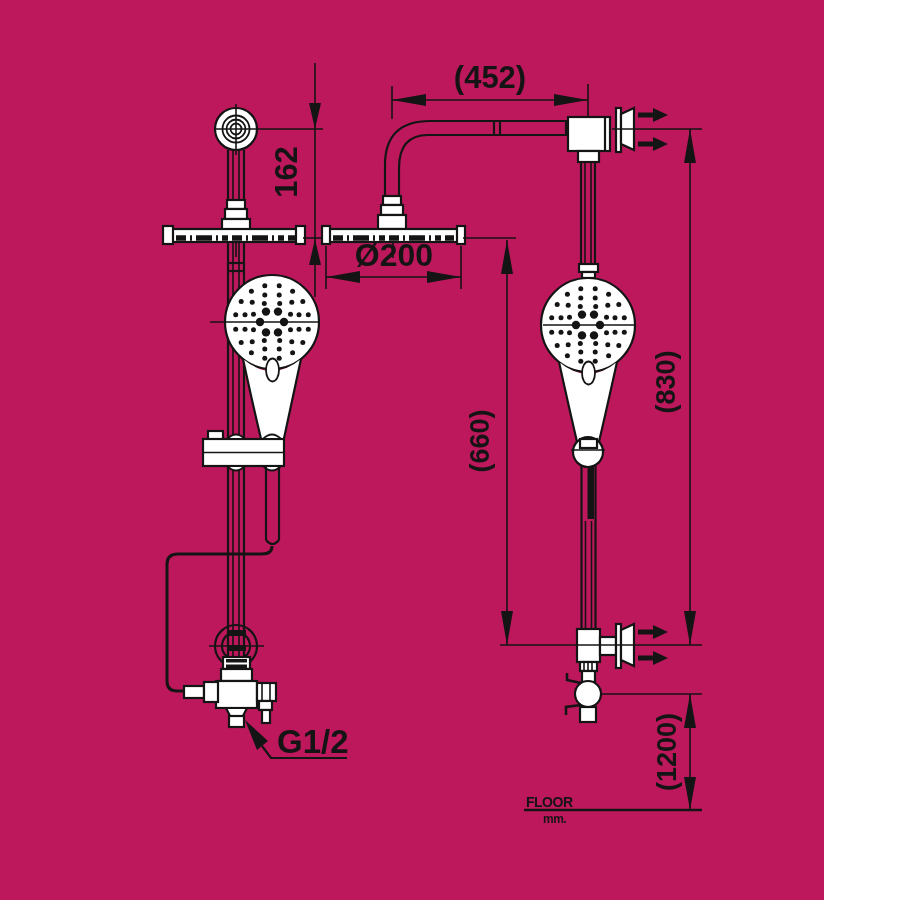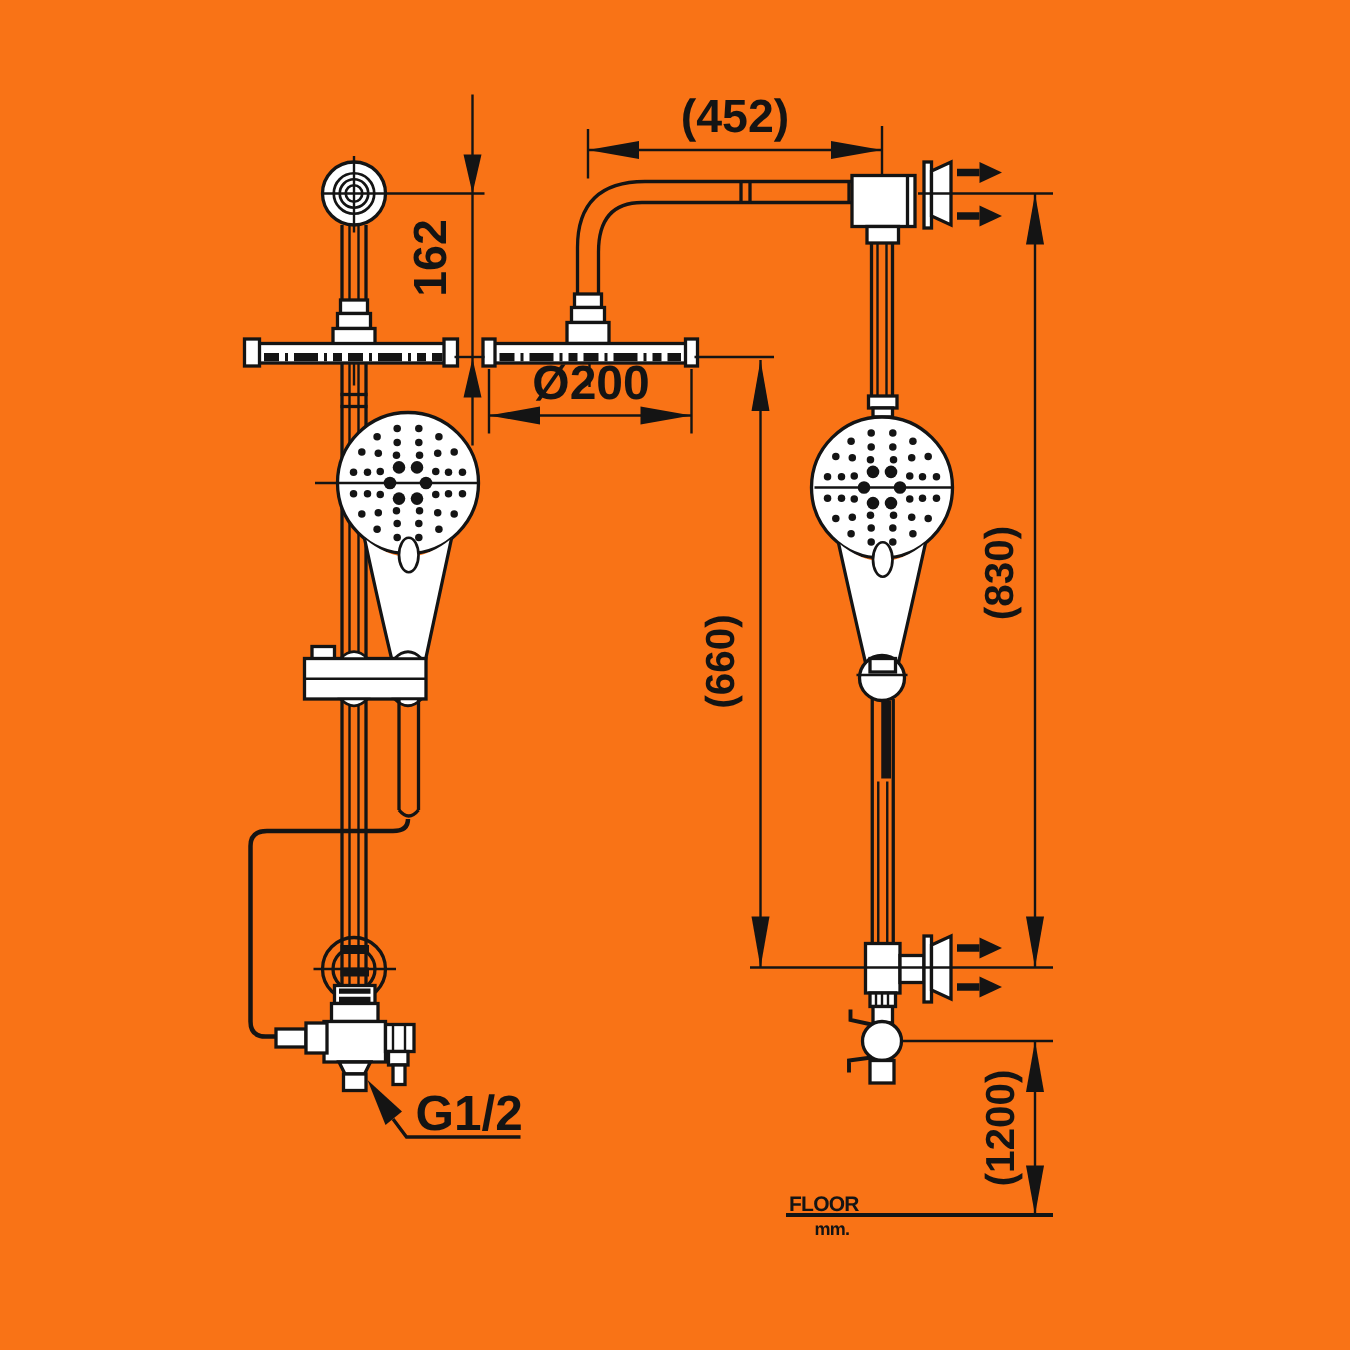--- a/index.html
+++ b/index.html
@@ -1,16 +1,16 @@
 <!DOCTYPE html>
 <html><head>
 <meta charset="utf-8">
 <style>
   html,body{margin:0;padding:0;background:#fff;}
-  .sheet{width:900px;height:900px;background:#f97316;position:relative;overflow:hidden;text-align:center;}
+  .sheet{width:824px;height:900px;background:#be185d;position:relative;overflow:hidden;text-align:center;}
   svg{display:block;}
   .s1{stroke:#141414;stroke-width:1.6;fill:none;}
   .s2{stroke:#141414;stroke-width:2.2;fill:none;}
   .s25{stroke:#141414;stroke-width:2.6;fill:none;}
   .s3{stroke:#141414;stroke-width:3;fill:none;}
   .s5{stroke:#141414;stroke-width:5;fill:none;}
   .w{fill:#ffffff;stroke:#141414;stroke-width:2.2;}
   .w1{fill:#ffffff;stroke:#141414;stroke-width:1.8;}
   .n{fill:none;stroke:#141414;stroke-width:2.2;}
   .b{fill:#141414;stroke:none;}

